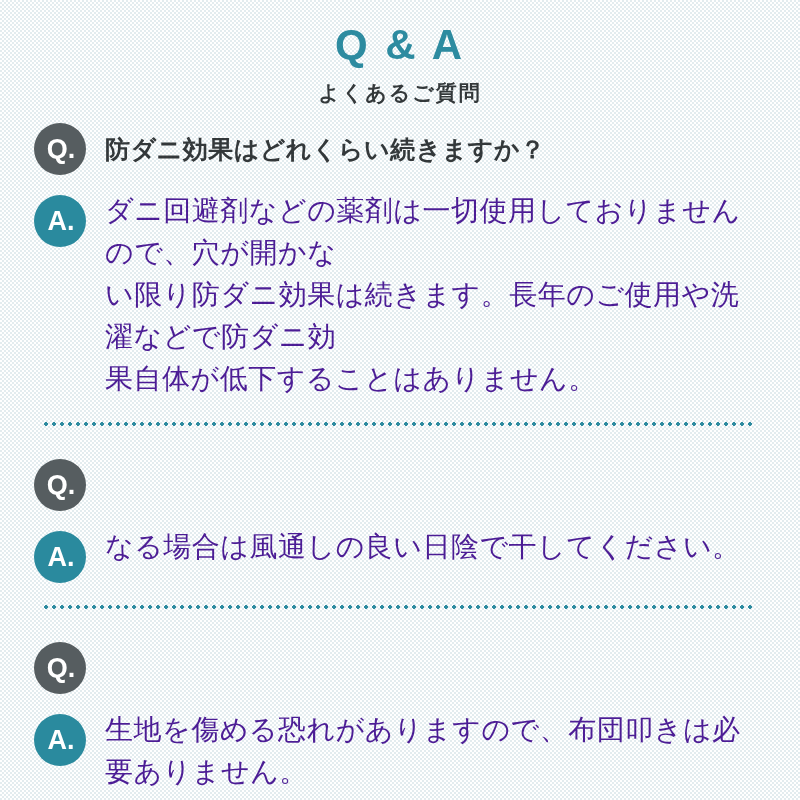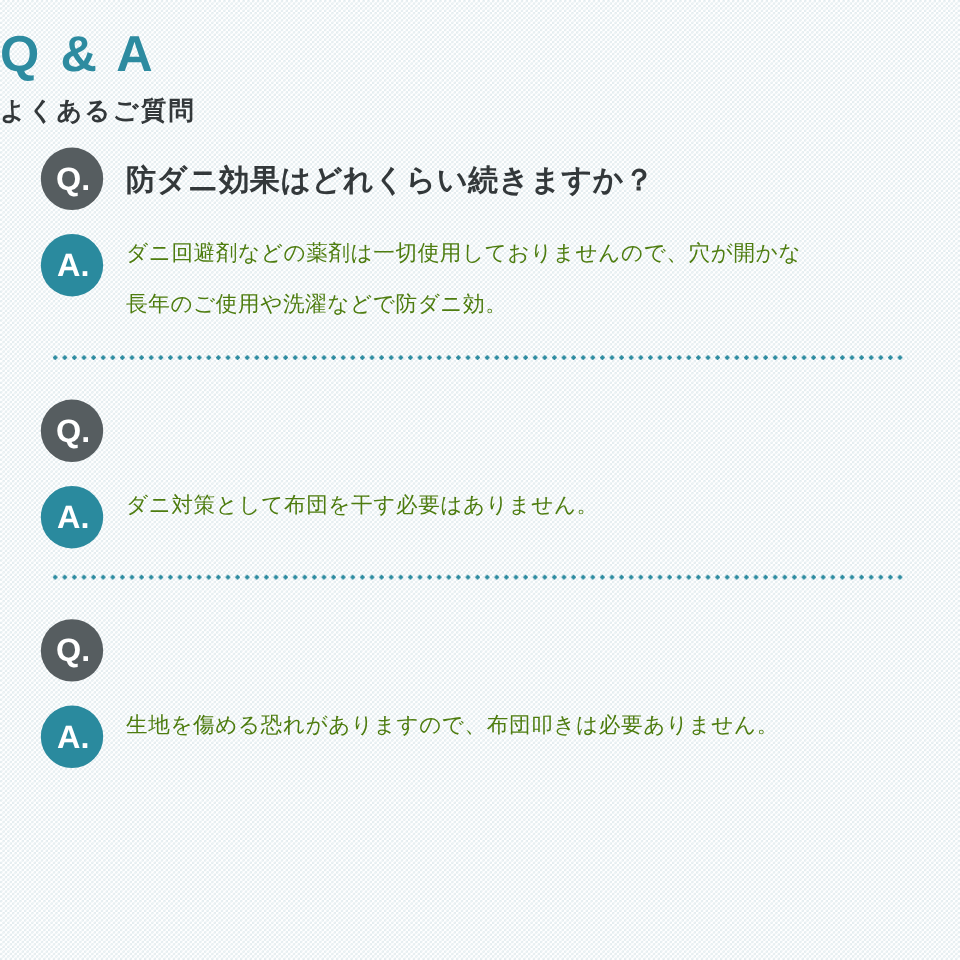--- a/index.html
+++ b/index.html
@@ -14,21 +14,21 @@
     background-color: #ffffff;
     background-image:
       linear-gradient(45deg, #e3ecef 25%, transparent 25%, transparent 75%, #e3ecef 75%),
       linear-gradient(45deg, #e3ecef 25%, transparent 25%, transparent 75%, #e3ecef 75%);
     background-size: 4px 4px;
     background-position: 0 0, 2px 2px;
     color: #33383a;
   }
 
   .header {
-    text-align: left;
+    text-align: center;
     padding-top: 22px;
   }
   .title {
     font-size: 42px;
     line-height: 46px;
     font-weight: 700;
     letter-spacing: 3px;
     color: #2d8ba0;
   }
   .subtitle {
@@ -79,25 +79,25 @@
   .badge.q { background: #565d60; }
   .badge.a { background: #2a8a9e; }
 
   .q-text {
     font-size: 25px;
     font-weight: 600;
     letter-spacing: 0.5px;
     color: #33383a;
   }
   .a-text {
-    font-size: 18px;
+    font-size: 28px;
     font-weight: 500;
     line-height: 42px;
     letter-spacing: 0.5px;
-    color: #4d7c0f;
+    color: #4c1d95;
     margin-top: -5px;
   }
 
   .separator {
     height: 4px;
     margin: 22px 10px 0 10px;
     background-image: radial-gradient(circle at 2px 2px, #2d8ba0 1.6px, transparent 1.9px);
     background-size: 8px 4px;
     background-repeat: repeat-x;
   }
@@ -114,35 +114,36 @@
 
   <div class="section">
     <div class="q-row">
       <div class="badge q">Q.</div>
       <div class="q-text">防ダニ効果はどれくらい続きますか？</div>
     </div>
     <div class="a-row">
       <div class="badge a">A.</div>
       <div class="a-text">
         <div>ダニ回避剤などの薬剤は一切使用しておりませんので、穴が開かな</div>
-        <div>長年のご使用や洗濯などで防ダニ効。</div>
+        <div>い限り防ダニ効果は続きます。長年のご使用や洗濯などで防ダニ効</div>
+        <div>果自体が低下することはありません。</div>
       </div>
     </div>
   </div>
 
   <div class="separator"></div>
 
   <div class="section">
     <div class="q-row after-sep">
       <div class="badge q">Q.</div>
     </div>
     <div class="a-row">
       <div class="badge a">A.</div>
       <div class="a-text">
-        <div>ダニ対策として布団を干す必要はありません。</div>
+        <div>なる場合は風通しの良い日陰で干してください。</div>
       </div>
     </div>
   </div>
 
   <div class="separator"></div>
 
   <div class="section">
     <div class="q-row after-sep">
       <div class="badge q">Q.</div>
     </div>

